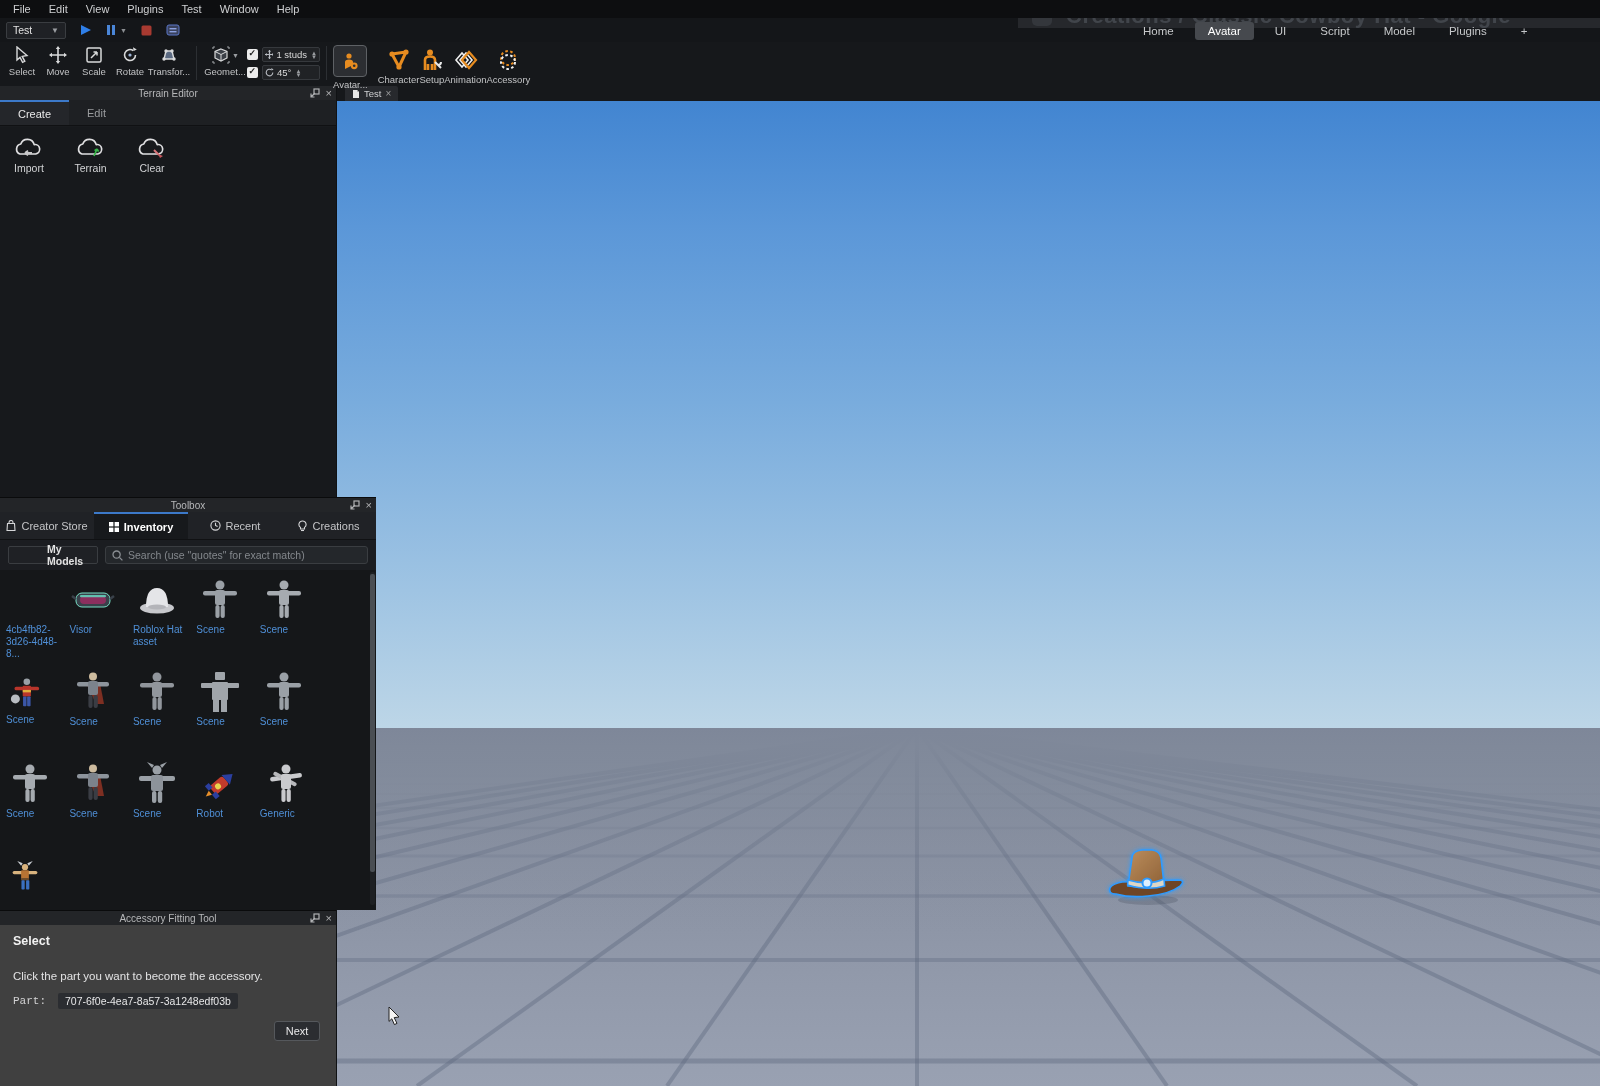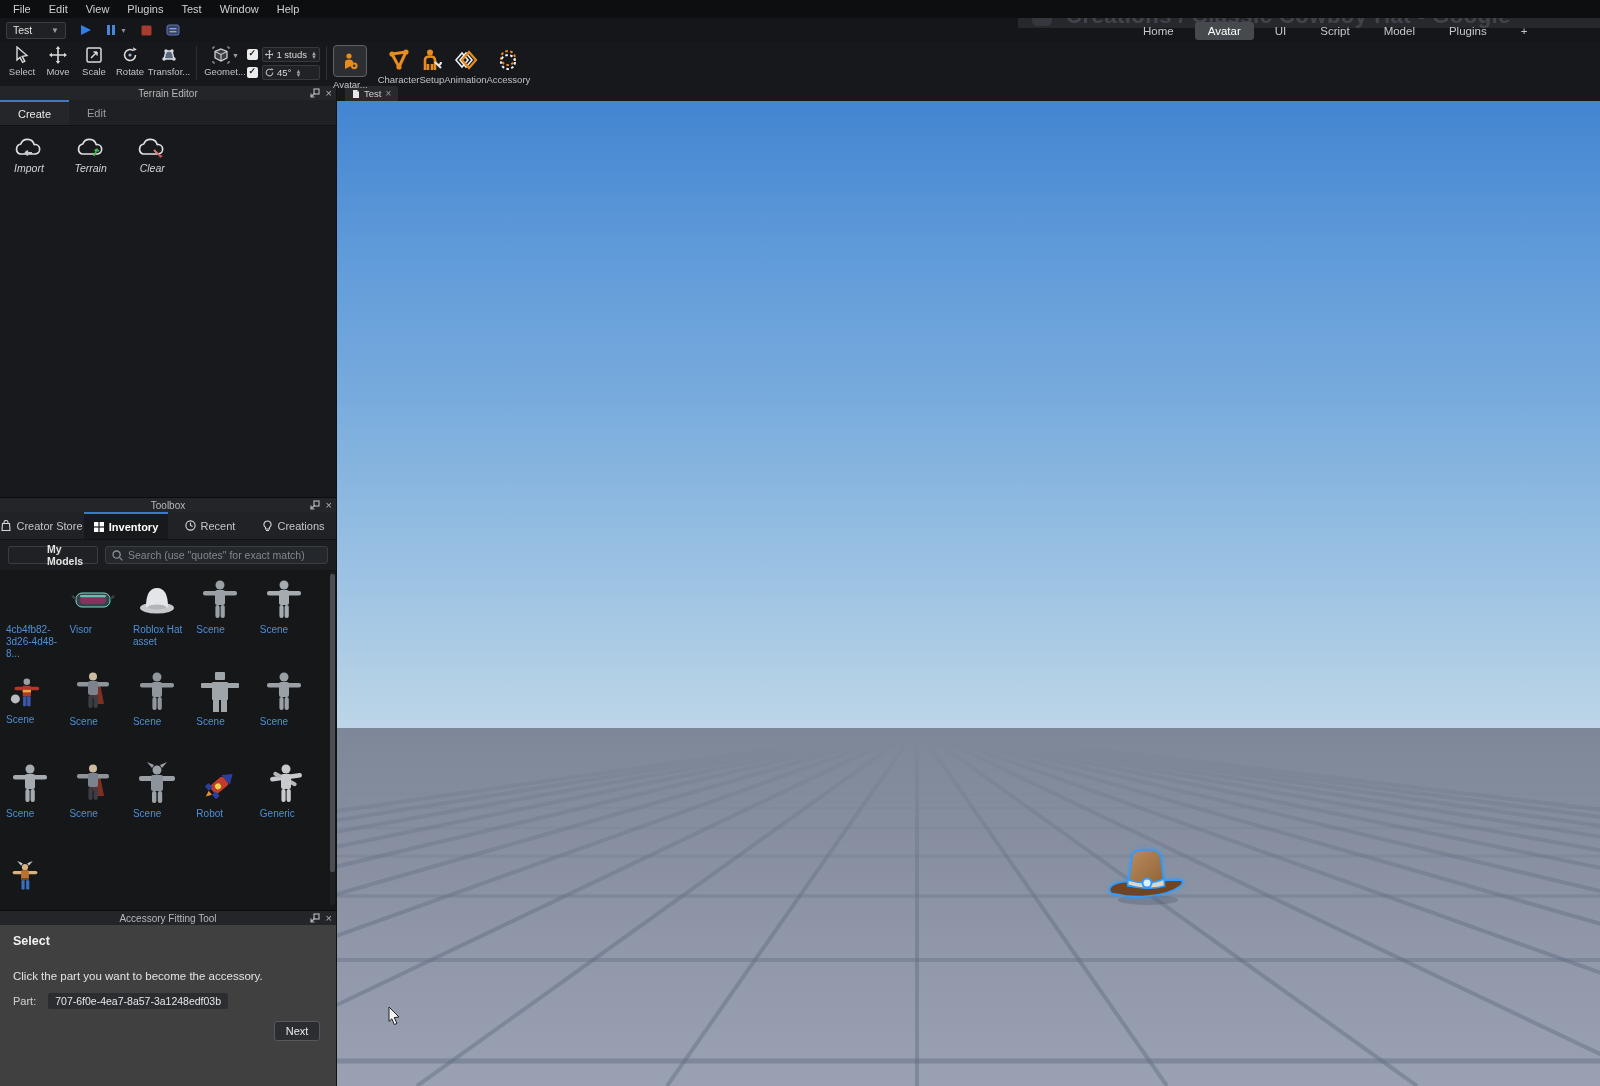--- a/index.html
+++ b/index.html
@@ -55,25 +55,25 @@
   .phead .ptitle { flex:1; text-align:center; font-size:10px; color:#b7b8ba; }
   .phead .picons { position:absolute; right:4px; top:0; height:14px; display:flex; align-items:center; gap:6px; }
   .phead .px { font-size:11px; color:#b0b1b3; line-height:11px; }
 
   
   #terrain { position:absolute; left:0; top:0; width:336px; height:411px; background:#191b1e; }
   #terrain .tabs { height:26px; background:#1e2023; display:flex; border-bottom:1px solid #101113; }
   .dtab { padding:0 18px; display:flex; align-items:center; font-size:11px; color:#9a9c9e; }
   .dtab.active { background:#24262a; border-top:2px solid #3c79c9; color:#e8e8e8; }
   #terrain .tbody { position:absolute; left:0; top:41px; right:0; bottom:0; background:#17191c; }
-  .terbtn { display:inline-flex; flex-direction:column; align-items:center; gap:3px; margin:10px 0 0 14px; vertical-align:top;font-style:italic; }
+  .terbtn { display:inline-flex; flex-direction:column; align-items:center; gap:3px; margin:10px 0 0 14px; vertical-align:top; }
   .terbtn .lbl { font-size:10.5px; color:#d2d3d5; }
 
   
-  #toolbox { position:absolute; left:0; top:411px; width:336px; height:413px; background:#191b1e; border-top:1px solid #0a0b0c; }
+  #toolbox { position:absolute; left:0; top:411px; width:376px; height:413px; background:#191b1e; border-top:1px solid #0a0b0c; }
   #toolbox .tabs { height:28px; background:#202226; display:flex; align-items:stretch; border-bottom:1px solid #101113; }
   .xtab { flex:1; display:flex; align-items:center; justify-content:center; gap:5px; font-size:11px; color:#c4c5c7; }
   .xtab.active { background:#17191c; border-top:2px solid #3c79c9; font-weight:bold; color:#fff; }
   #filterrow { height:30px; display:flex; align-items:center; gap:7px; padding:0 8px; background:#1b1d21; }
   #mymodels { width:90px; height:18px; background:#1f2125; border:1px solid #3a3d41; border-radius:2px;
     display:flex; align-items:center; justify-content:space-between; padding:0 6px; }
   #mymodels span { font-size:10.5px; color:#e2e2e2; font-weight:bold;padding-left:32px; }
   #mymodels .chev { font-size:8px; color:#9a9da1; font-weight:normal; }
   #searchbox { flex:1; height:18px; background:#24272b; border:1px solid #3a3d41; border-radius:3px;
     display:flex; align-items:center; padding:0 6px; gap:5px; }
@@ -86,21 +86,21 @@
   .mitem .mname { font-size:10px; color:#4f8fd6; line-height:1.18; word-wrap:break-word; padding-right:6px; }
   #tbscroll { position:absolute; right:1px; top:74px; width:5px; height:333px; background:#1e2023; border-radius:2px; }
   #tbthumb { position:absolute; right:1px; top:76px; width:5px; height:298px; background:#4a4e53; border-radius:2px; }
 
   
   #fitting { position:absolute; left:0; top:824px; width:336px; height:176px; background:#404040; border-top:1px solid #0a0b0c; }
   #fitting .fbody { position:relative; padding:9px 13px; }
   #fit-heading { font-size:12.5px; font-weight:bold; color:#f2f2f2; }
   #fit-desc { font-size:11.5px; color:#e2e2e3; margin-top:22px; }
   .partrow { display:flex; align-items:center; gap:12px; margin-top:11px; }
-  #part-label { font-size:11px; color:#d2d2d3; }
+  #part-label { font-size:11px; color:#d2d2d3;font-family:Liberation Mono, monospace; }
   #part-value { background:#2b2d31; border-radius:2px; padding:2px 7px; font-size:10.5px; color:#e6e6e7; }
   #next-btn { position:absolute; right:16px; top:96px; width:46px; height:20px; background:#2b2d31;
     border:1px solid #55585c; border-radius:3px; color:#e9e9ea; font-size:11px; display:flex;
     align-items:center; justify-content:center; }
 
   
   #viewport { position:absolute; left:337px; top:86px; width:1263px; height:1000px; background:#191b1e; z-index:10; }
   #vtabstrip { height:15px; background:#16181b; display:flex; align-items:flex-end; }
   #vtab { margin-left:8px; height:15px; background:#27292d; border-radius:2px 2px 0 0; display:flex;
     align-items:center; gap:4px; padding:0 7px; }

